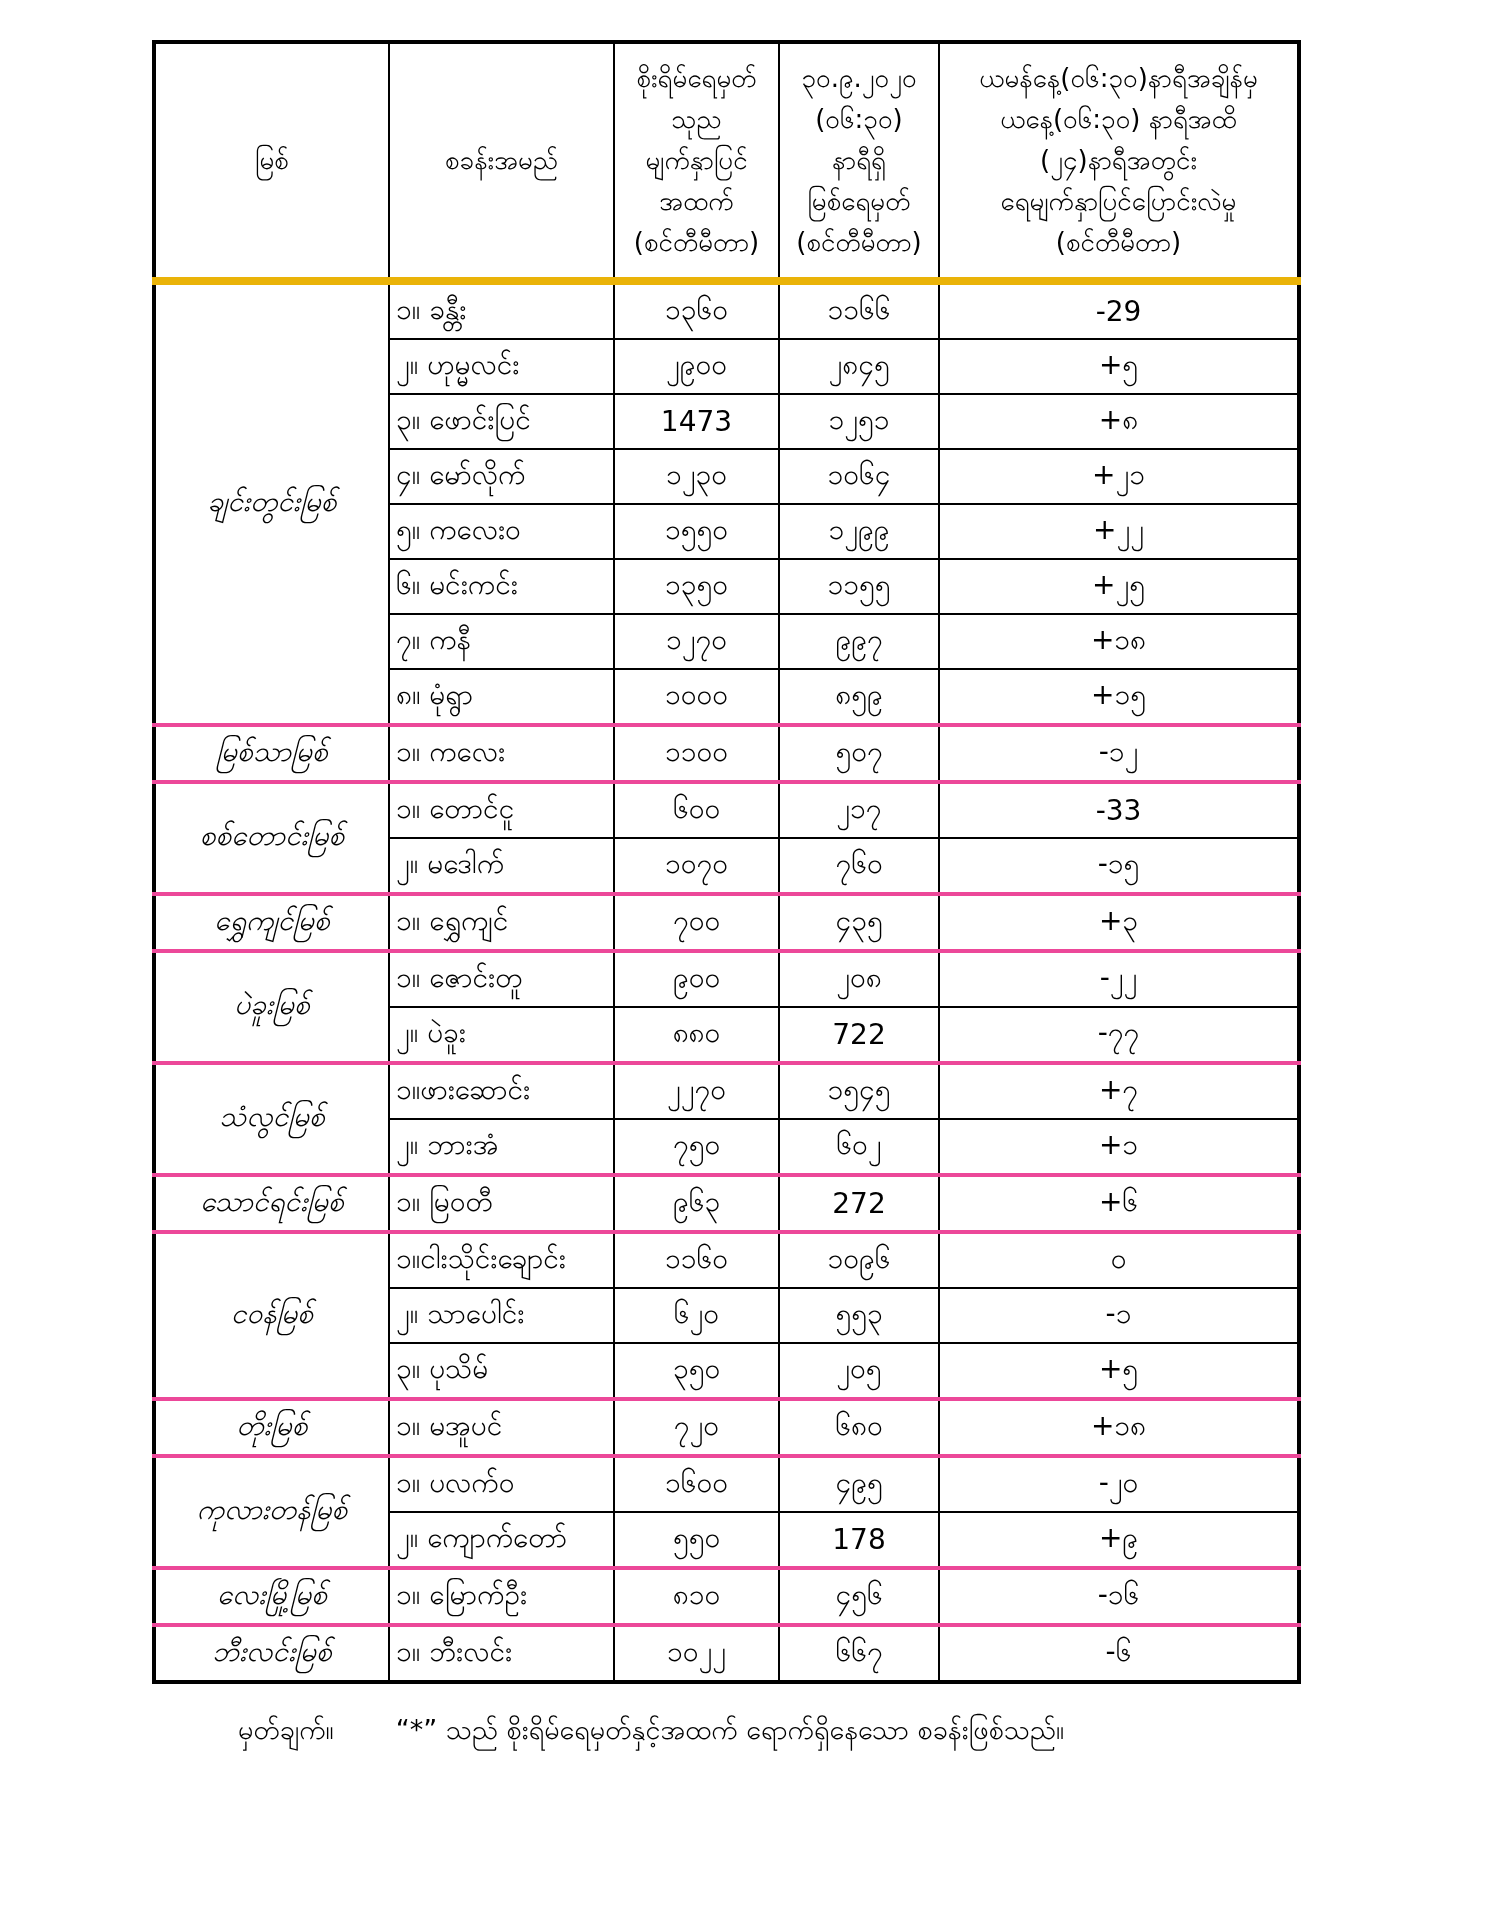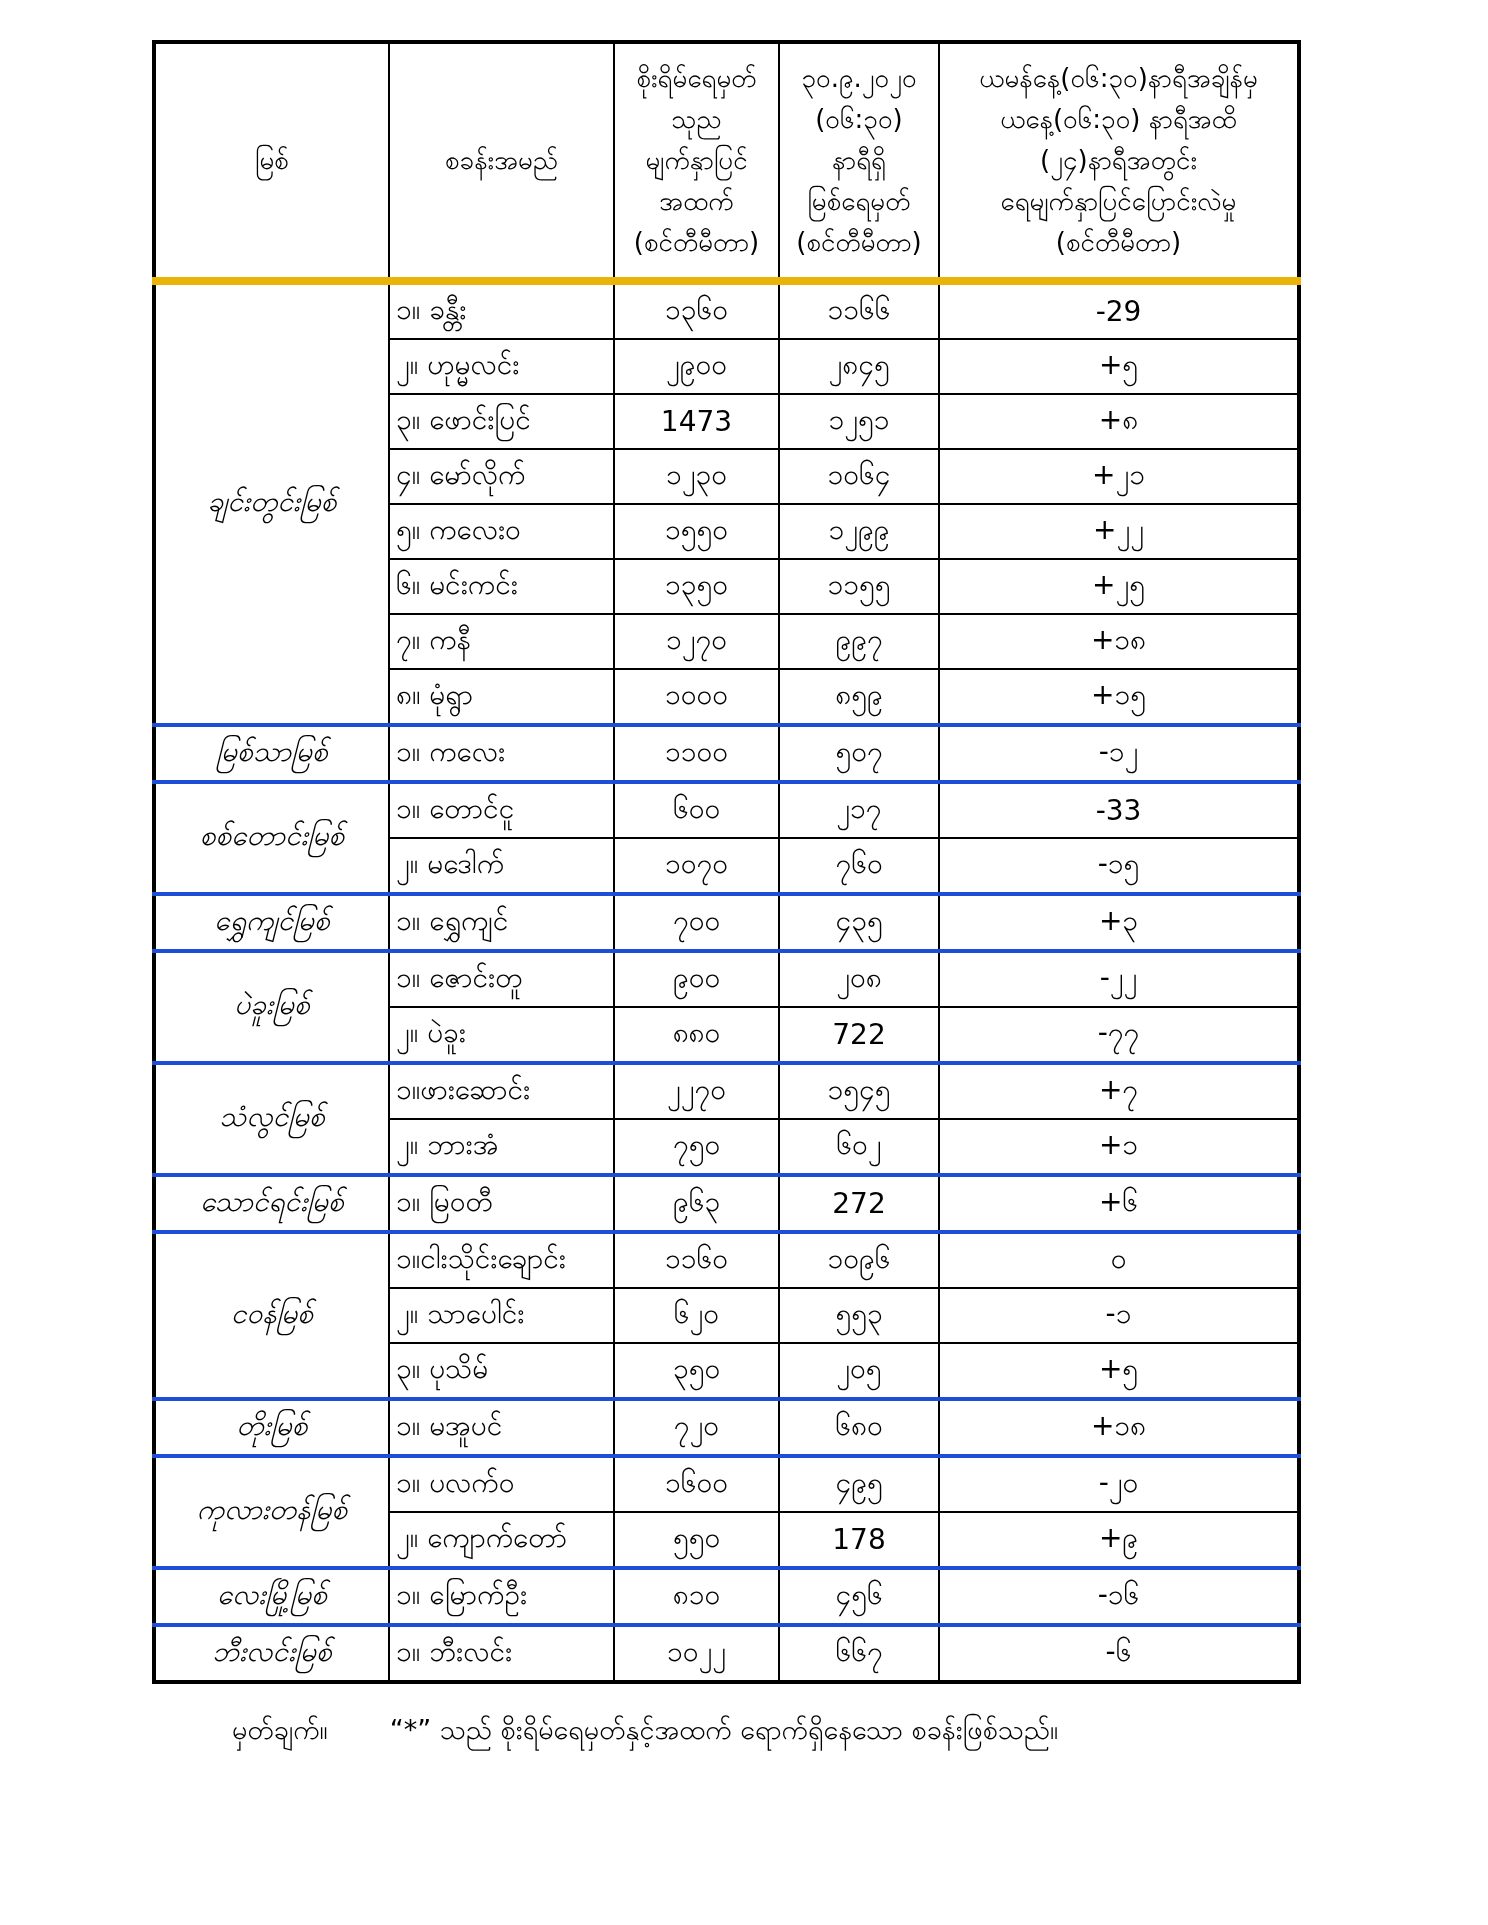--- a/index.html
+++ b/index.html
@@ -45,37 +45,37 @@
     text-align: center;
     vertical-align: middle;
     border-bottom: 8px solid #eab308;
   }
   table.river-table tbody td {
     height: 53px;
     font-size: 28px;
     vertical-align: middle;
   }
   tr.group-start > td {
-    border-top: 4px solid #1d4ed8;
+    border-top: 4px solid #ec4899;
     margin-left: 20px;
   }
   td.river-cell {
     text-align: center;
     font-style: italic;
   }
   td.station-cell {
     text-align: left;
     padding-left: 14px;
   }
   td.num-cell {
     text-align: center;
   }
   .footnote {
     position: absolute;
-    left: 232px;
+    left: 238px;
     top: 1712px;
     width: 1100px;
     font-size: 27px;
     color: #000000;
     white-space: nowrap;
   }
   .footnote .fn-label {
     display: inline-block;
     margin-right: 62px;
   }

